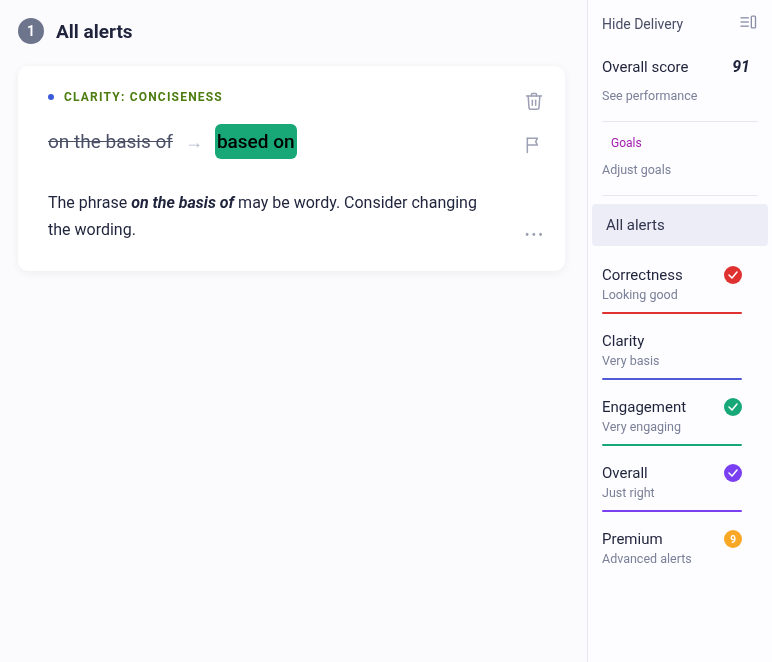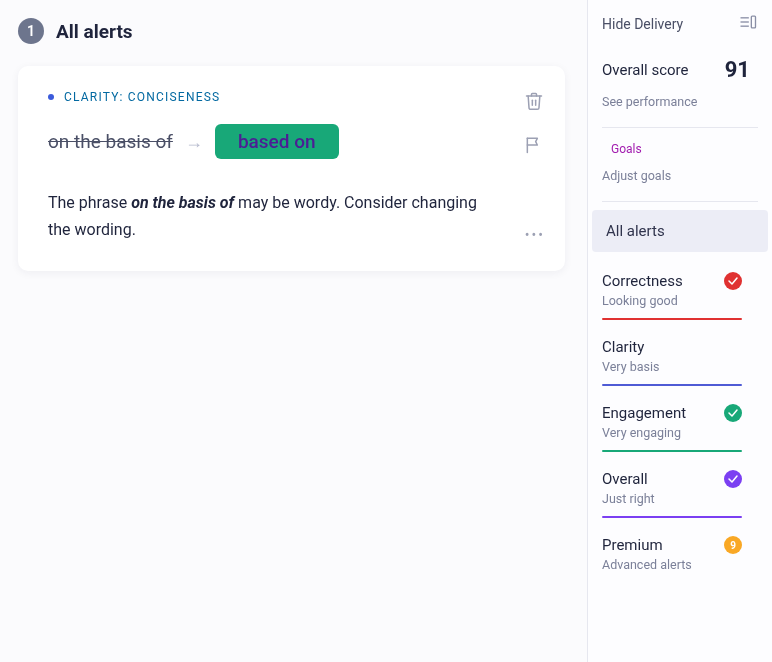--- a/index.html
+++ b/index.html
@@ -55,43 +55,43 @@
   }
   .bullet {
     width: 6px;
     height: 6px;
     background: #3b5bdb;
     border-radius: 50%;
   }
   .cat-label {
     font-size: 12px;
     letter-spacing: 1.2px;
-    color: #0369a1;
-    font-weight: 400;
+    color: #4d7c0f;
+    font-weight: 700;
     text-transform: uppercase;
   }
   .suggestion-line {
     display: flex;
     align-items: center;
     gap: 12px;
     margin-bottom: 30px;
   }
   .strike {
     text-decoration: line-through;
     color: #4a4f66;
     font-size: 19px;
   }
   .arrow {
     color: #b7bbce;
     font-size: 18px;
   }
   .replacement {
     background: #18a878;
-    color: #4c1d95;
-    padding: 6px 23px;
+    color: #000000;
+    padding: 6px 2px;
     border-radius: 6px;
     font-size: 19px;
     font-weight: 500;
   }
   .explanation {
     font-size: 16px;
     line-height: 1.7;
     color: #1f243c;
   }
   .explanation .bold-ital {
@@ -146,21 +146,21 @@
   .hide-icon { color: #8a8fa6; }
   .score-block {
     padding: 14px 22px 14px 14px;
   }
   .score-row {
     display: flex;
     align-items: center;
     justify-content: space-between;
   }
   .score-label { font-size: 15px; color: #1f243c; }
-  .score-val { font-size: 22px; font-weight: 700; }
+  .score-val { font-size: 16px; font-weight: 700; font-style: italic; }
   .sub-link {
     font-size: 12.5px;
     color: #7b8099;
     margin-top: 12px;
     cursor: pointer;
   }
   .divider {
     height: 1px;
     background: #e6e7ef;
     margin: 4px 14px;

